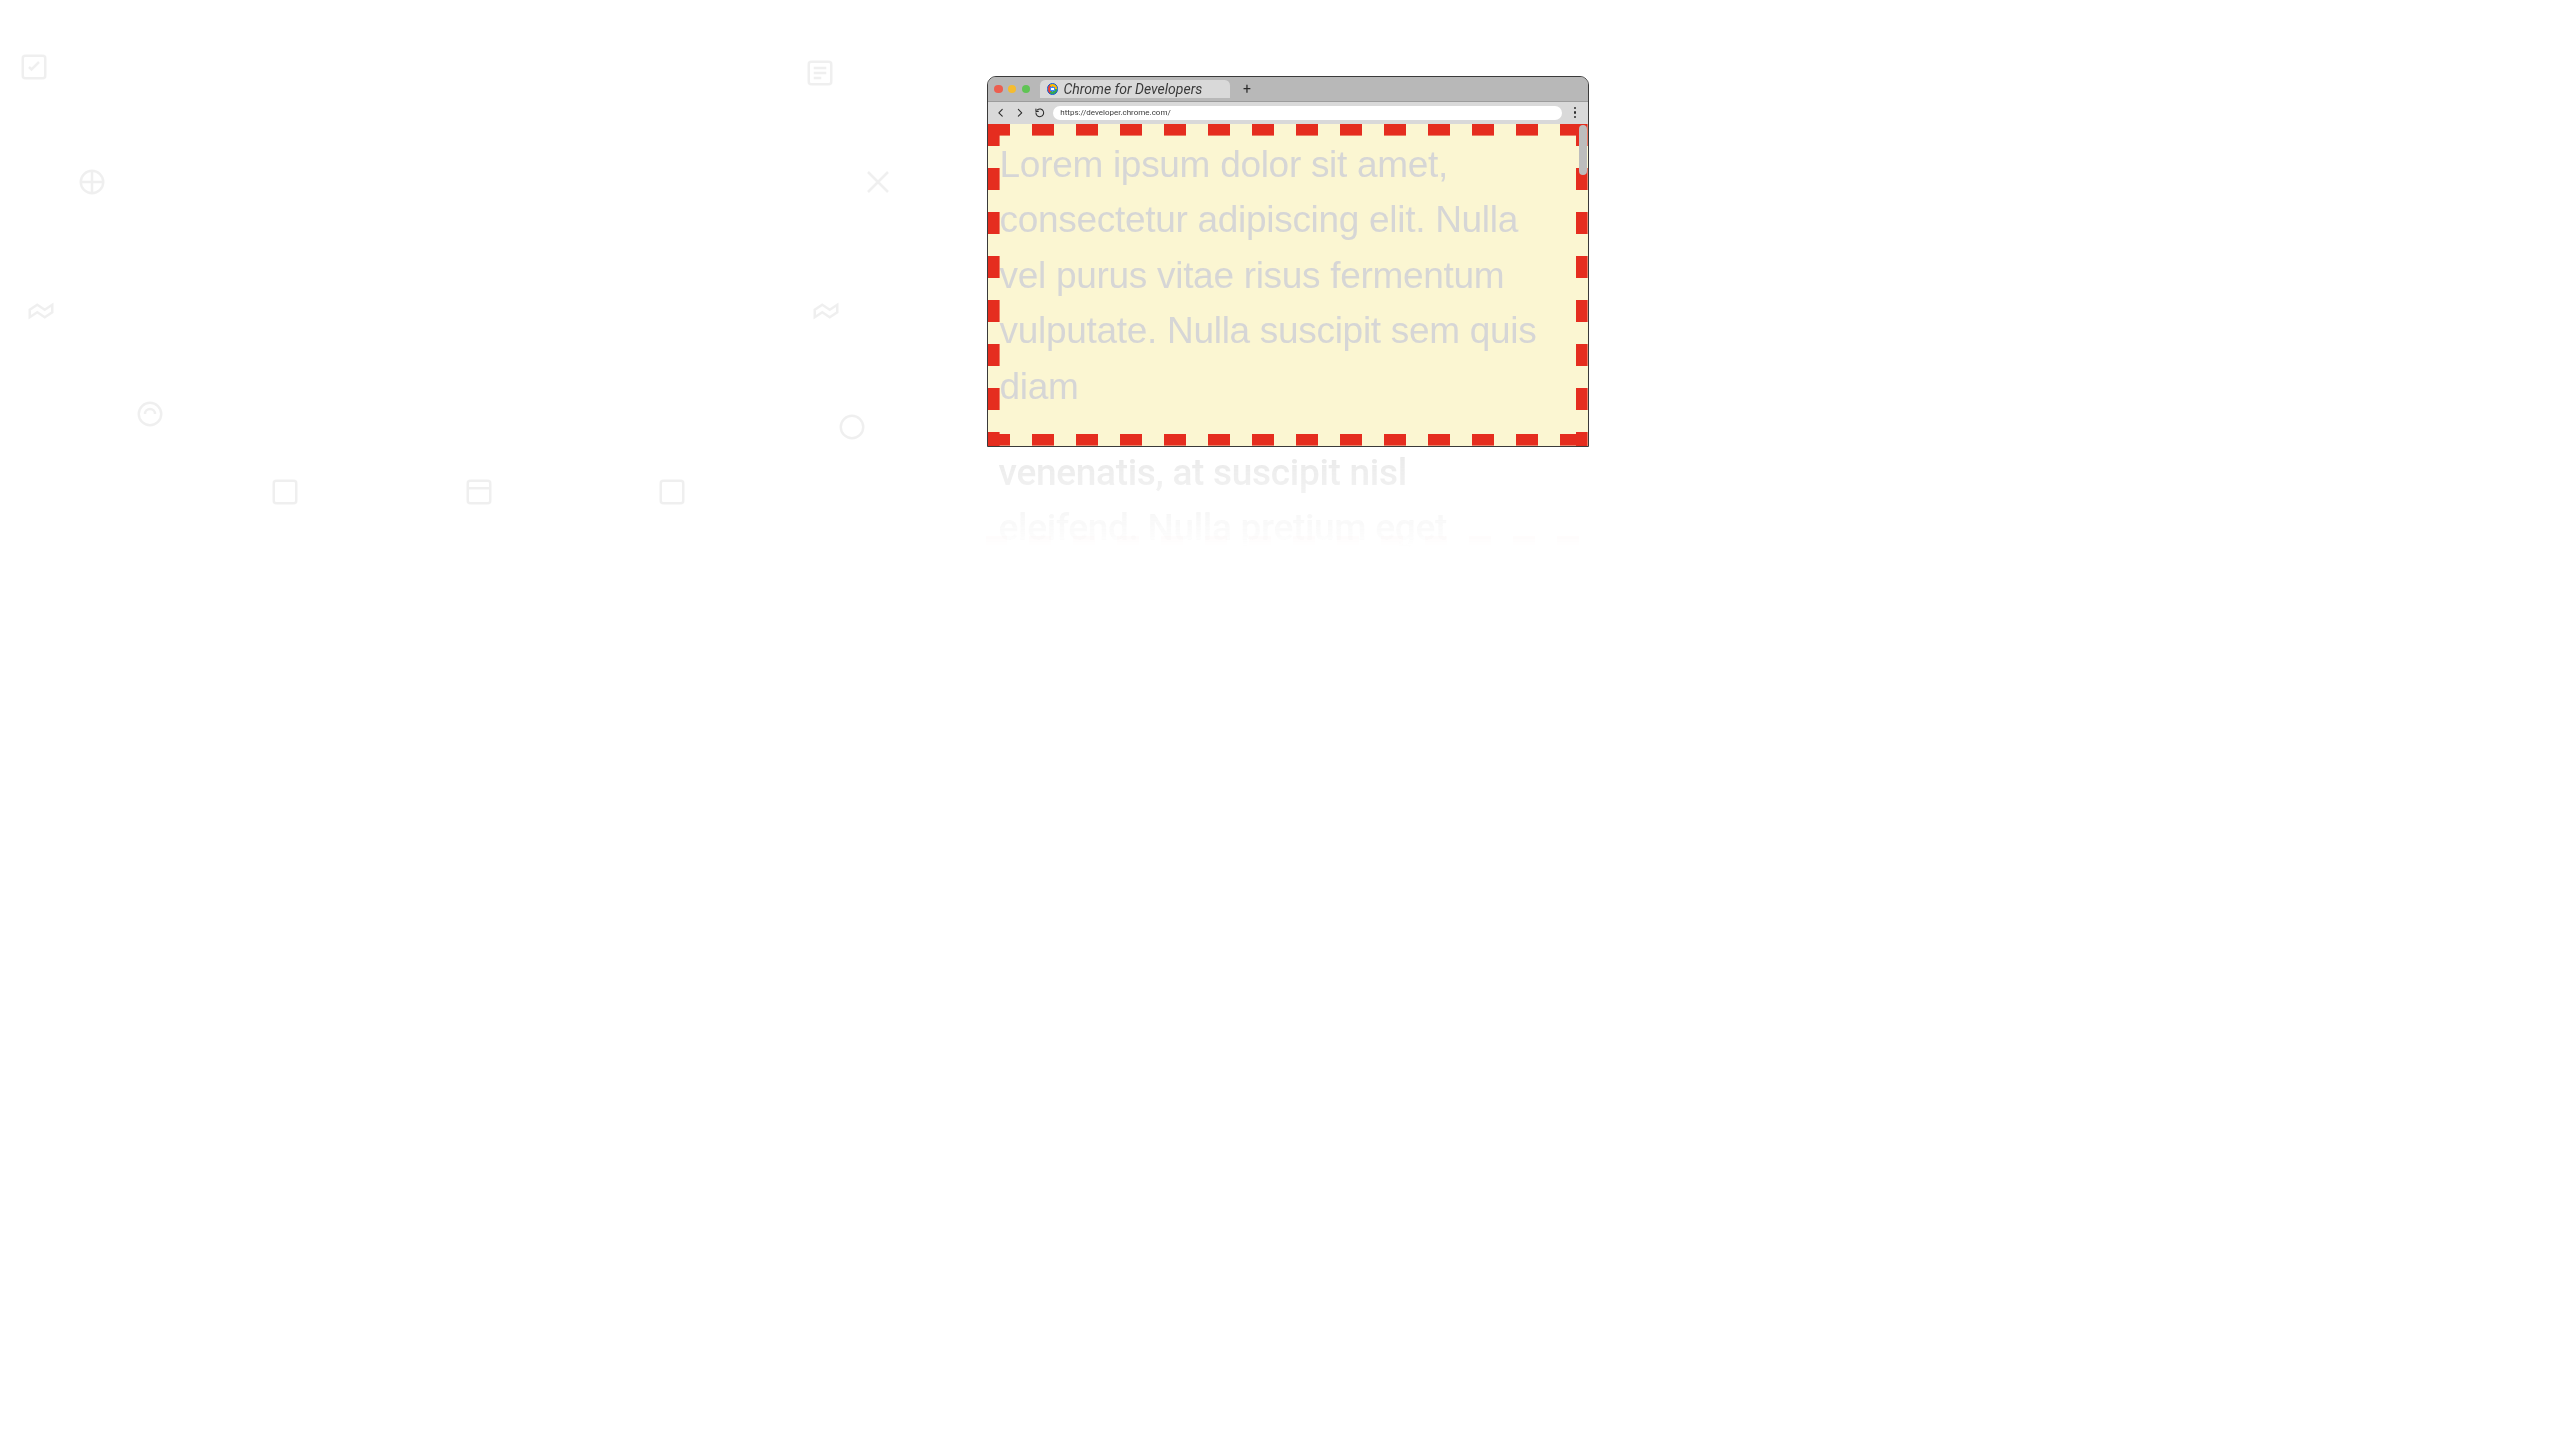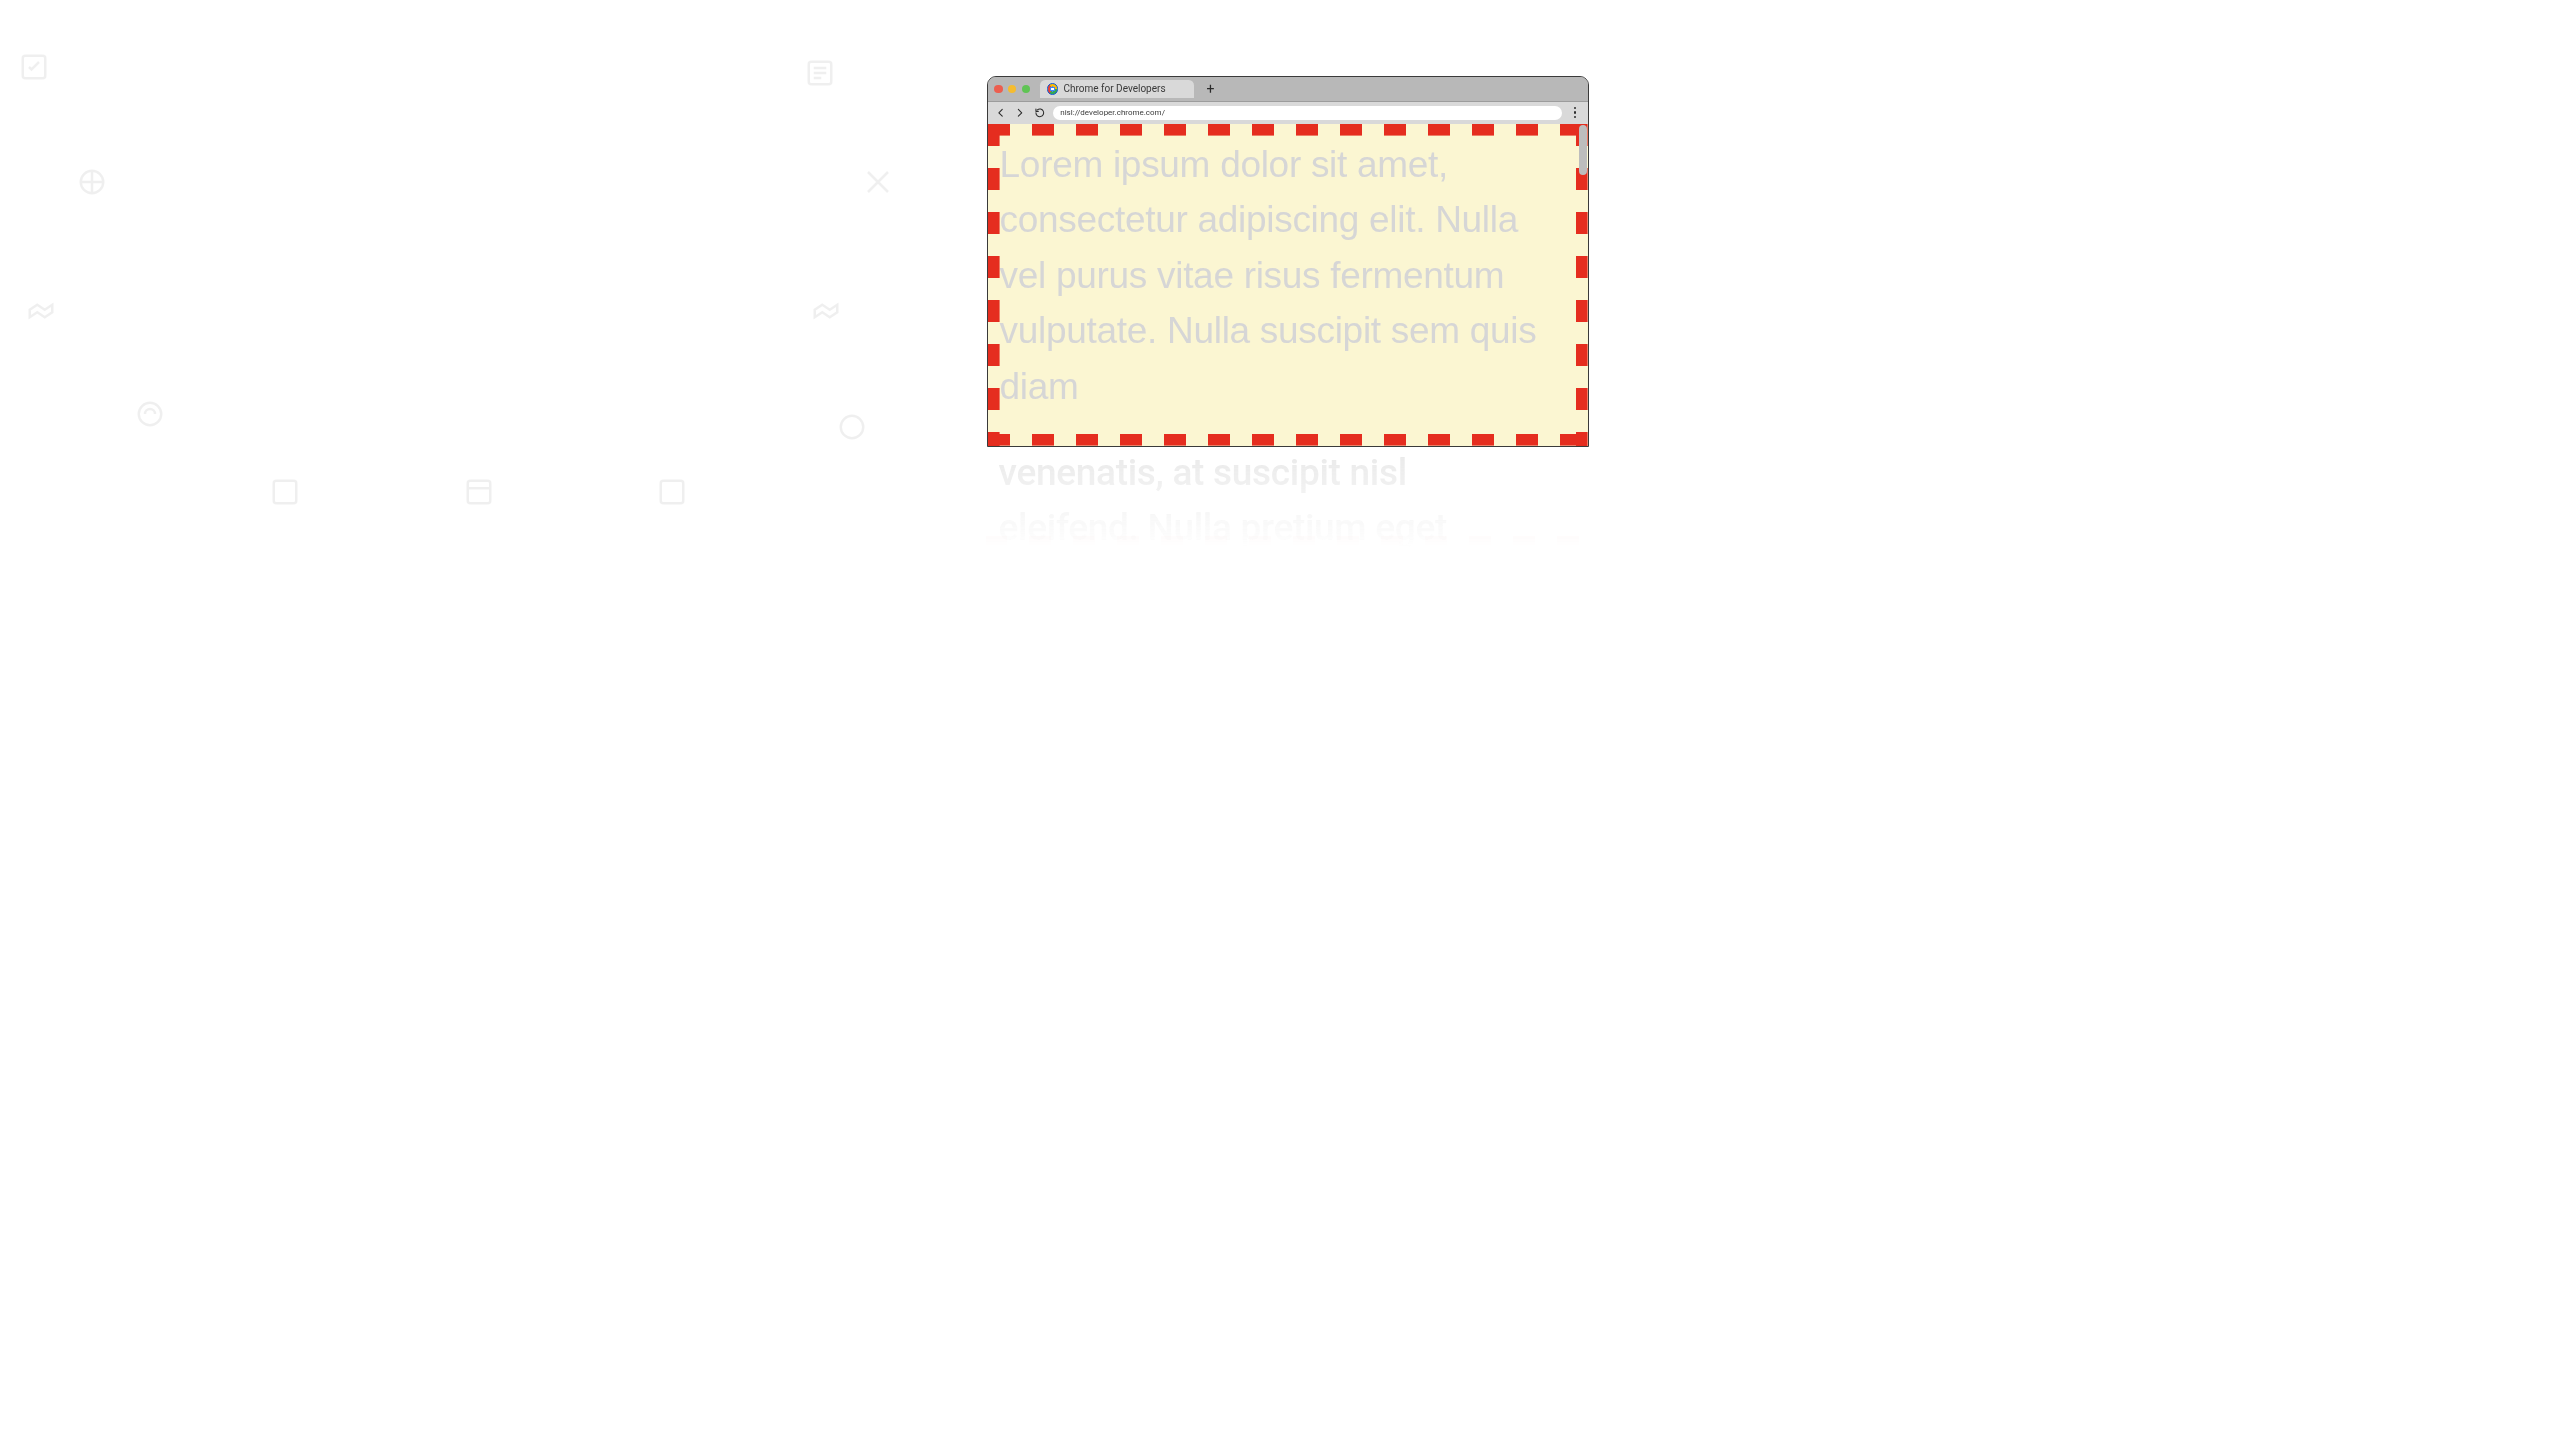--- a/index.html
+++ b/index.html
@@ -55,23 +55,24 @@
   .tl.yellow { background:#f5bc2f; }
   .tl.green { background:#5fc454; }
 
   .tab {
     display:flex; align-items:center; gap:5.2px;
     background:#d9d9d9;
     height:18px;
     padding:0 28px 0 6.4px;
     border-radius:5.2px 5.2px 0 0;
     position:relative;
-    font-size:10px;
+    font-size:14px;
     color:#3a3a3a;
     min-width:148px;
+    font-style:italic;
   }
   .tab::after{
     content:"";
     position:absolute;
     right:-9px; bottom:0;
     width:0;height:0;
   }
 
   .chrome-logo {
     width:11.6px;height:11.6px;border-radius:50%;
@@ -265,21 +266,21 @@
         <svg viewBox="0 0 24 24">
             <path d="M9 5l7 7-7 7"></path>
           </svg>
       </div>
       <div class="nav-btn">
         <svg viewBox="0 0 24 24">
             <path d="M4 12a8 8 0 1 0 3-6.2M4 4v5h5"></path>
           </svg>
       </div>
       <div class="omnibox">
-        <span>nisl://developer.chrome.com/</span>
+        <span>https://developer.chrome.com/</span>
       </div>
       <div class="menu-btn">
         <span></span>
         <span></span>
         <span></span>
       </div>
     </div>
 
     <div class="viewport-wrap">
       <div class="content-text">Lorem ipsum dolor sit amet, consectetur adipiscing elit. Nulla vel purus vitae risus fermentum vulputate. Nulla suscipit sem quis diam</div>

